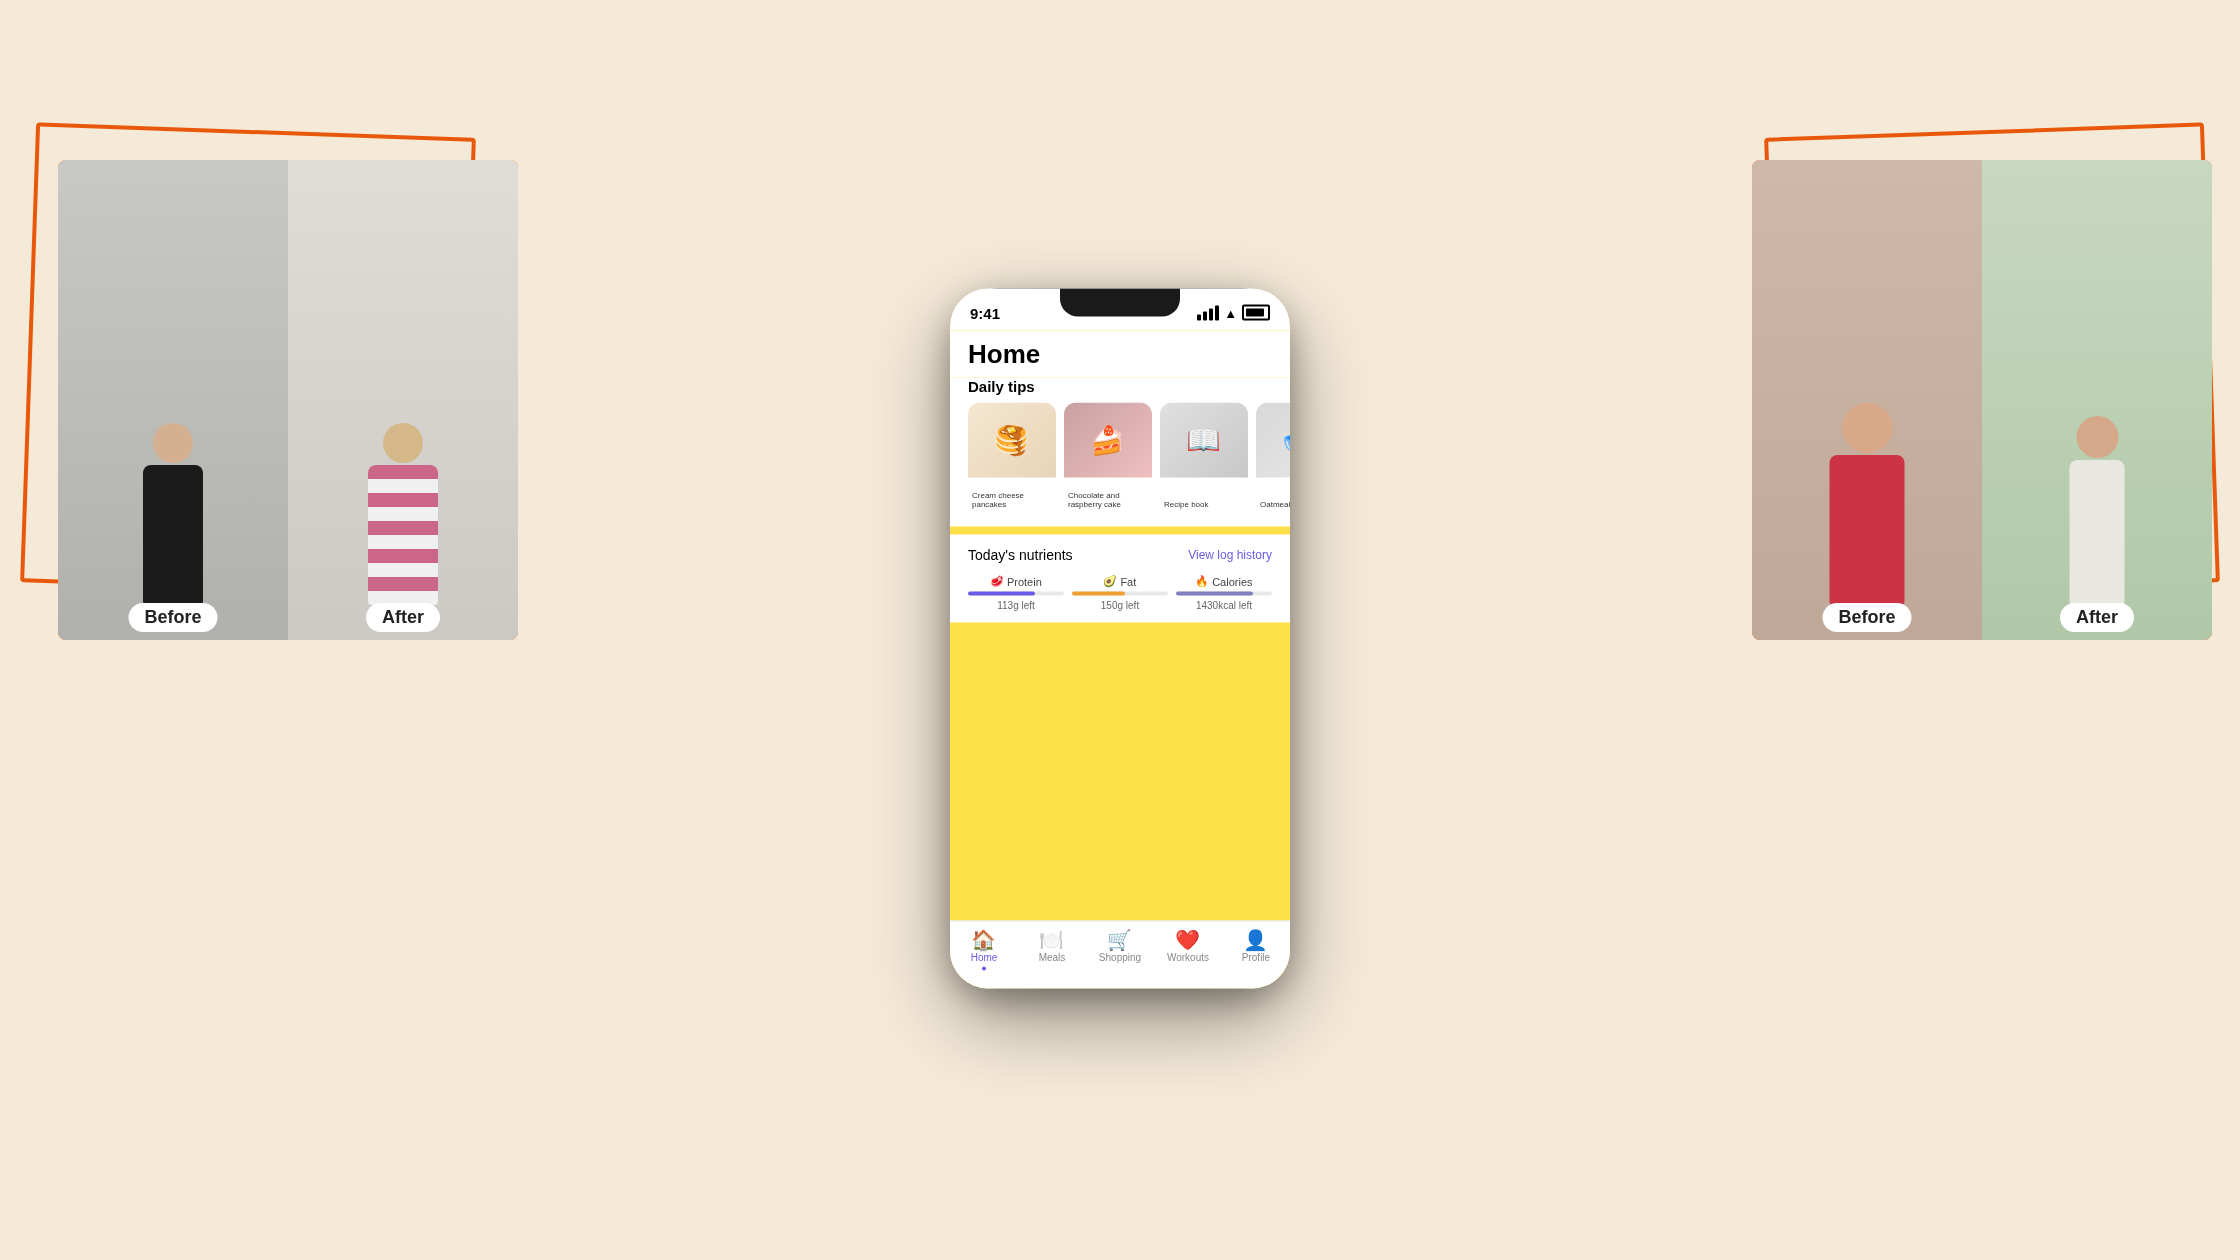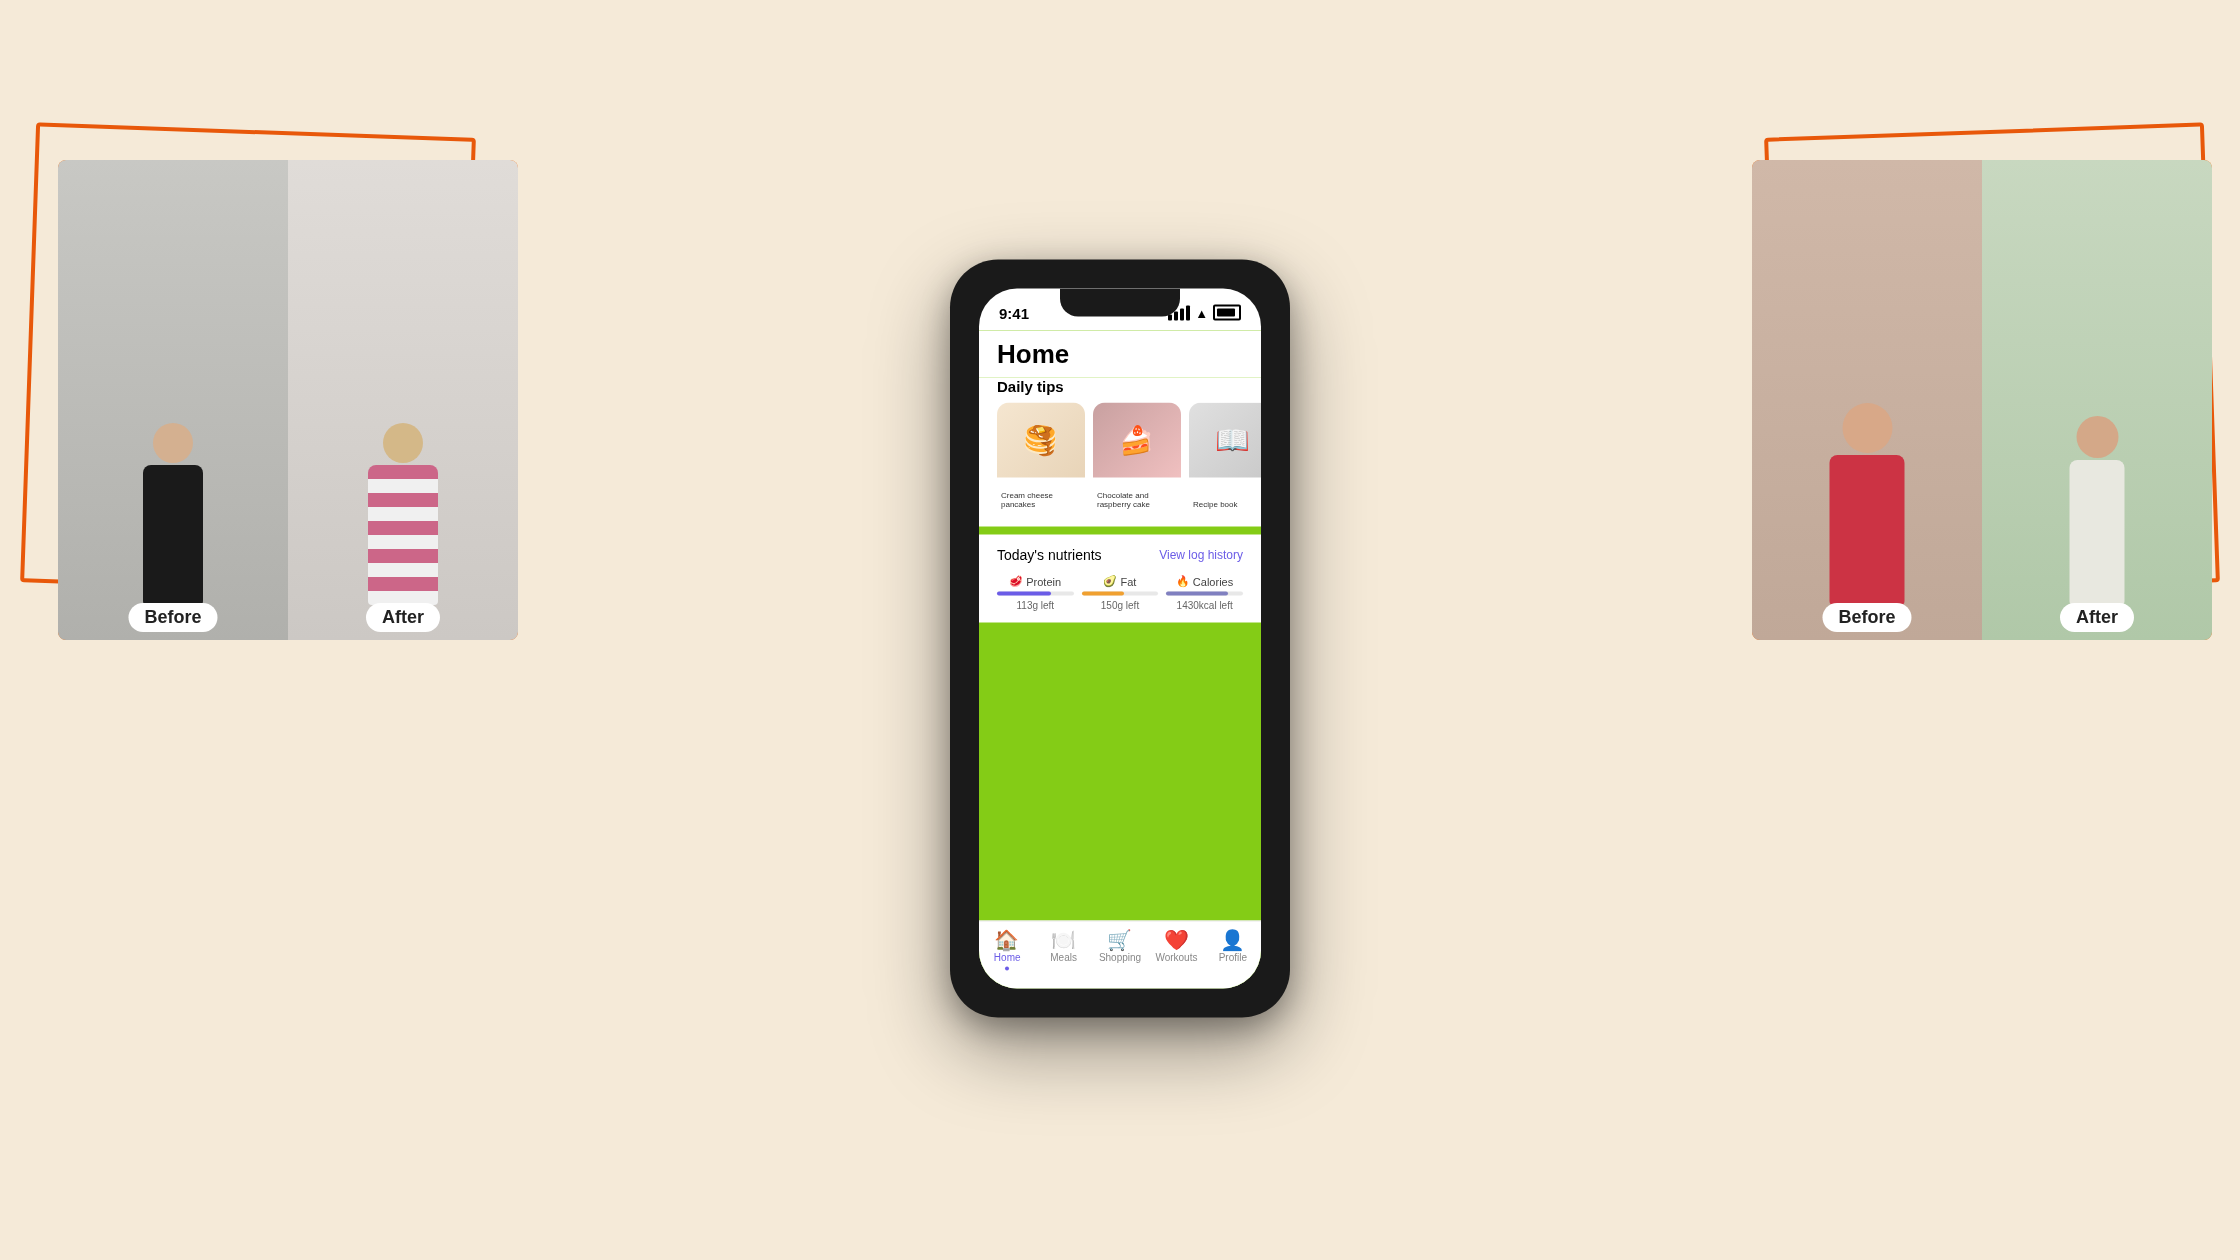--- a/index.html
+++ b/index.html
@@ -26,21 +26,21 @@
       top: 50%;
       transform: translate(-50%, -50%);
       width: 340px;
       z-index: 20;
     }
 
     .phone {
       width: 340px;
       background: #1a1a1a;
       border-radius: 48px;
-      padding: 29px;
+      padding: 0;
       box-shadow: 0 30px 80px rgba(0,0,0,0.4), 0 10px 30px rgba(0,0,0,0.3);
       position: relative;
       margin-top: 17px;
     }
 
     .phone-screen {
       background: #fff;
       border-radius: 38px;
       overflow: hidden;
       height: 700px;
@@ -95,21 +95,21 @@
       display: block;
       width: 4px;
       background: #000;
       border-radius: 1px;
     }
 
     
     .app-content {
       overflow: hidden;
       height: calc(100% - 42px);
-      background: #84cc16;
+      background: #fde047;
     }
 
     .app-header {
       background: #fff;
       padding: 8px 18px 6px;
     }
 
     .app-title {
       font-size: 26px;
       font-weight: 700;

